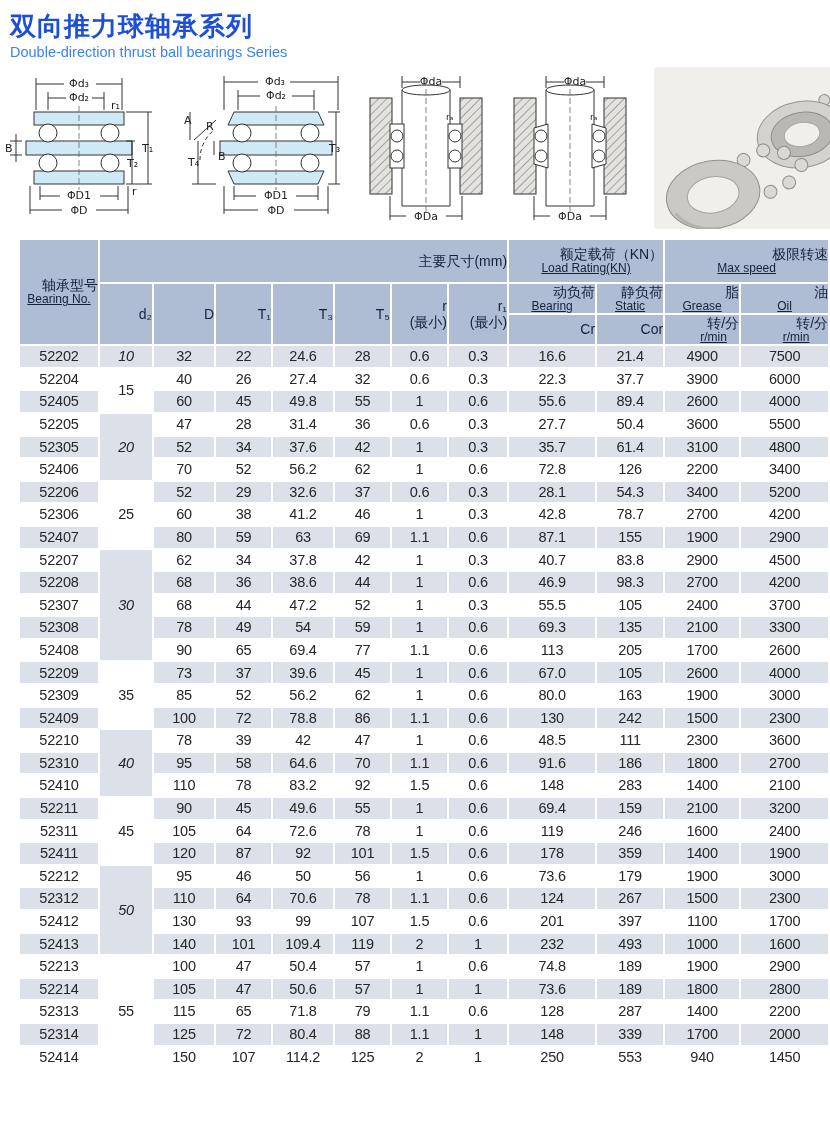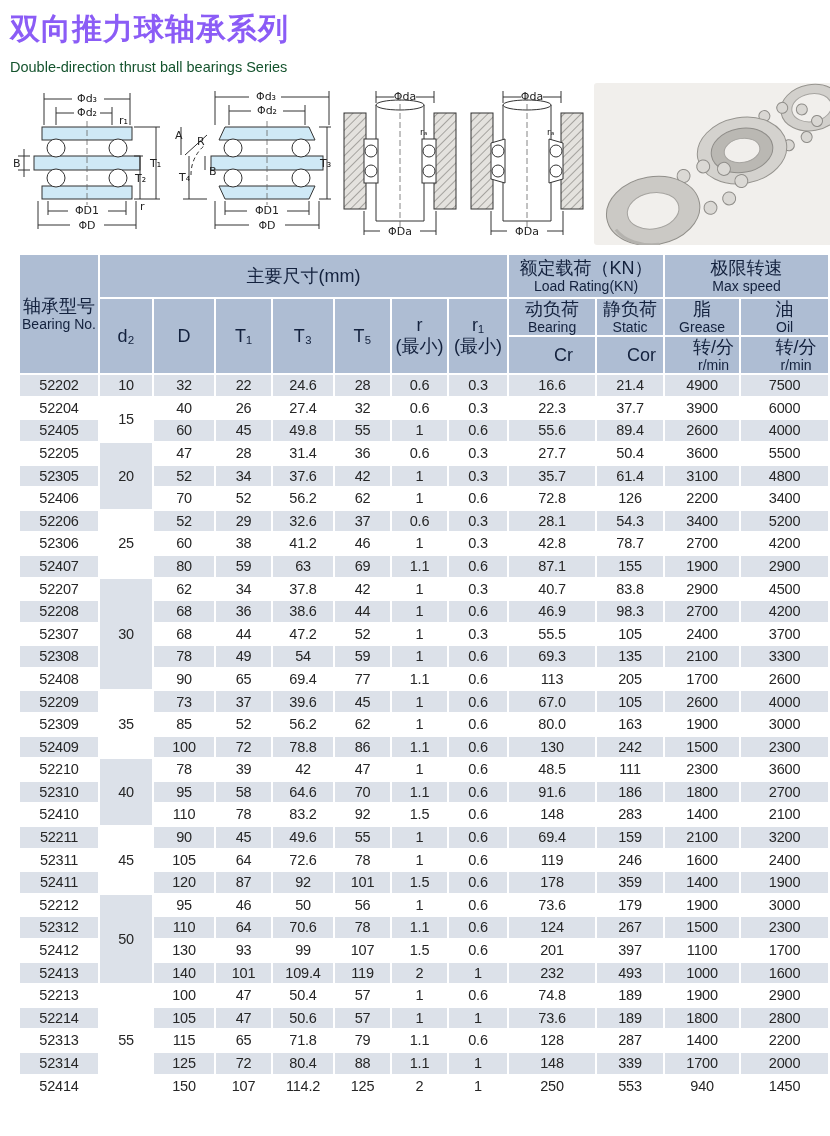--- a/index.html
+++ b/index.html
@@ -1,41 +1,41 @@
 <!DOCTYPE html>
 <html><head>
 <meta charset="utf-8">
 <style>
   * { margin:0; padding:0; box-sizing:border-box; }
   body { background:#ffffff; font-family:"Liberation Sans","DejaVu Sans",sans-serif; }
   .page { position:relative; width:830px; height:1136px; background:#fff; overflow:hidden; }
 
   .page-header { padding:12px 0 0 10px; }
-  .title { font-size:30px; font-weight:bold; color:#8b5cf6; letter-spacing:1px; line-height:1.1; }
-  .subtitle { font-size:14.5px; color:#14532d; margin-top:14px; }
-
-  .figures { display:flex; align-items:flex-start; gap:7px; padding:8px 0 0 12px; height:168px; }
+  .title { font-size:26px; font-weight:bold; color:#1d4ed8; letter-spacing:1px; line-height:1.1; }
+  .subtitle { font-size:14.5px; color:#3b82f6; margin-top:3px; }
+
+  .figures { display:flex; align-items:center; gap:24px; padding:8px 0 0 4px; height:168px; }
   .fig { flex:0 0 auto; }
   .fig svg { display:block; }
   svg text { font-family:"DejaVu Sans","Liberation Sans",sans-serif; fill:#222; }
   .dimtxt { font-size:11px; }
   .dimtxt-sm { font-size:9px; }
 
   table.spec { border-collapse:collapse; table-layout:fixed; width:810px; margin:10px 0 0 18px; }
   table.spec th, table.spec td { border:2px solid #fff; text-align:center; vertical-align:middle; padding:0; overflow:hidden; }
   thead th { background:#aebdd3; color:#13213d; font-weight:normal; }
-  .hz { font-size:18px; line-height:1.15; }
-  .he { font-size:14px; line-height:1.1; }
+  .hz { font-size:14px; line-height:1.15;text-align:right; }
+  .he { font-size:12px; line-height:1.1;text-decoration:underline; }
   tr.hr1 th { height:44px; }
   tr.hr2 th { height:28px; }
   tr.hr3 th { height:22px;padding-left:23px; }
   tbody td { font-size:14.5px; color:#262626; height:22.6px; line-height:1; letter-spacing:-0.2px; }
   tbody tr.g td { background:#dce1e9; }
   tbody tr.w td { background:#ffffff; }
-  tbody td.dg { background:#dce1e9 !important; }
+  tbody td.dg { background:#dce1e9 !important;font-style:italic; }
   tbody td.dw { background:#ffffff !important; }
 </style>
 </head>
 <body>
 
 <div class="page">
 
   <div class="page-header">
     <div class="title">双向推力球轴承系列</div>
     <div class="subtitle">Double-direction thrust ball bearings Series</div>

